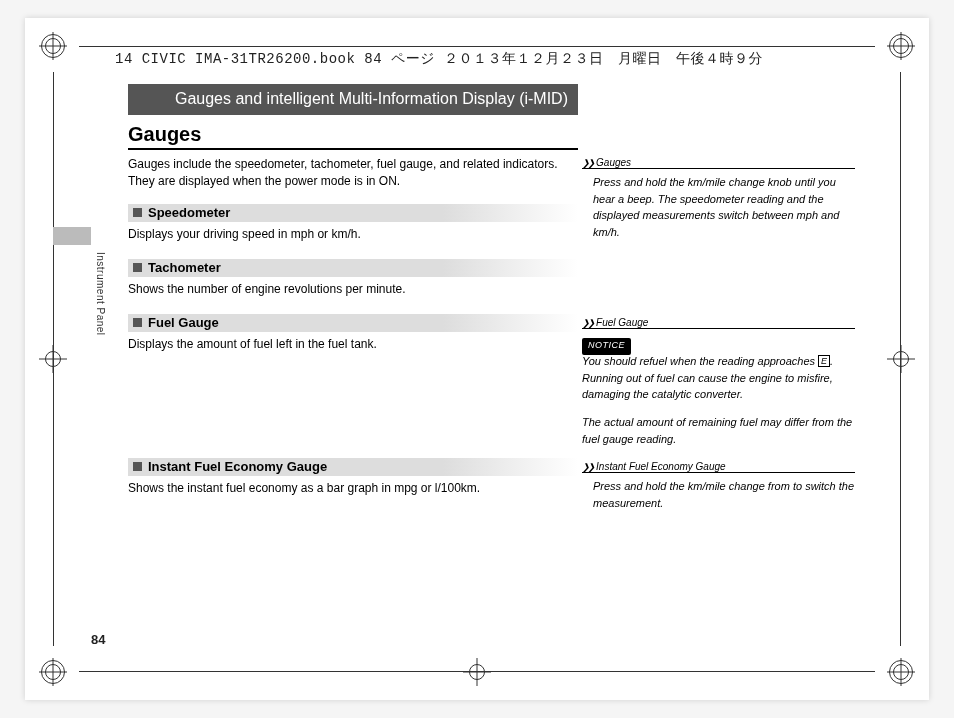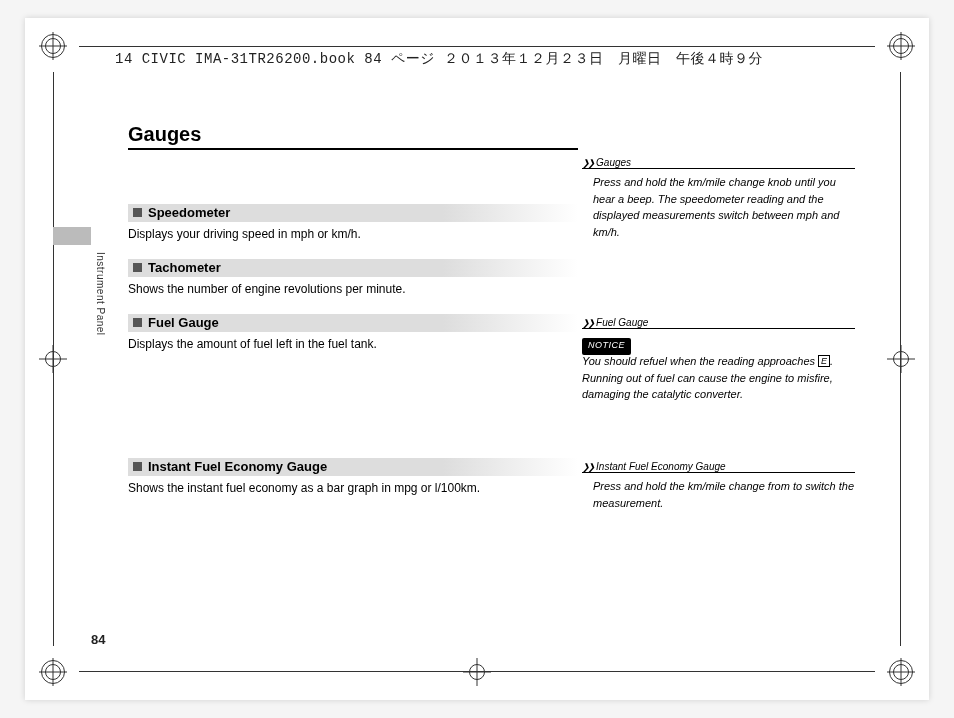--- a/index.html
+++ b/index.html
@@ -155,24 +155,28 @@
     </div>
   <div class="reg-mark" style="right:14px; top:327px;">
       <span class="ring"></span>
     </div>
   <div class="reg-mark" style="left:438px; bottom:14px;">
       <span class="ring"></span>
     </div>
 
   <div class="header-line" style="left:90px; top:32px;">14 CIVIC IMA-31TR26200.book  84 ページ  ２０１３年１２月２３日　月曜日　午後４時９分</div>
 
+  <div class="chapter-bar" style="left:103px; top:66px; width:450px;">
+    <span>Gauges and intelligent Multi-Information Display (i-MID)</span>
+  </div>
 
   <div class="section-title" style="left:103px; top:105px;">Gauges</div>
   <div class="title-underline" style="left:103px; top:130px; width:450px;"></div>
 
+  <div class="body-text" style="left:103px; top:138px; width:440px;">Gauges include the speedometer, tachometer, fuel gauge, and related indicators. They are displayed when the power mode is in ON.</div>
 
   <div class="subhead-bar" style="left:103px; top:186px; width:450px;"></div>
   <div class="subhead-label" style="left:108px; top:187px;">
     <span class="sq"></span>
     <span>Speedometer</span>
   </div>
   <div class="body-text" style="left:103px; top:208px; width:440px;">Displays your driving speed in mph or km/h.</div>
 
   <div class="subhead-bar" style="left:103px; top:241px; width:450px;"></div>
   <div class="subhead-label" style="left:108px; top:242px;">
@@ -207,20 +211,21 @@
   <div class="side-col" style="left:557px; top:296px;">
     <span class="side-title"><span class="chev">❯❯</span><span>Fuel Gauge</span></span>
   </div>
   <div class="side-rule" style="left:557px; top:310px; width:273px;"></div>
   <div class="side-col" style="left:557px; top:318px;">
     <span class="notice-pill">NOTICE</span>
   </div>
   <div class="side-col" style="left:557px; top:335px; width:273px;">
     <span>You should refuel when the reading approaches </span><span class="e-box">E</span><span>. Running out of fuel can cause the engine to misfire, damaging the catalytic converter.</span>
   </div>
+  <div class="side-col" style="left:557px; top:396px; width:273px;">The actual amount of remaining fuel may differ from the fuel gauge reading.</div>
 
   <div class="side-col" style="left:557px; top:440px;">
     <span class="side-title"><span class="chev">❯❯</span><span>Instant Fuel Economy Gauge</span></span>
   </div>
   <div class="side-rule" style="left:557px; top:454px; width:273px;"></div>
   <div class="side-col" style="left:568px; top:460px; width:262px;">Press and hold the km/mile change from to switch the measurement.</div>
 
   <div class="page-num" style="left:66px; top:614px;">84</div>
 
 </div>

